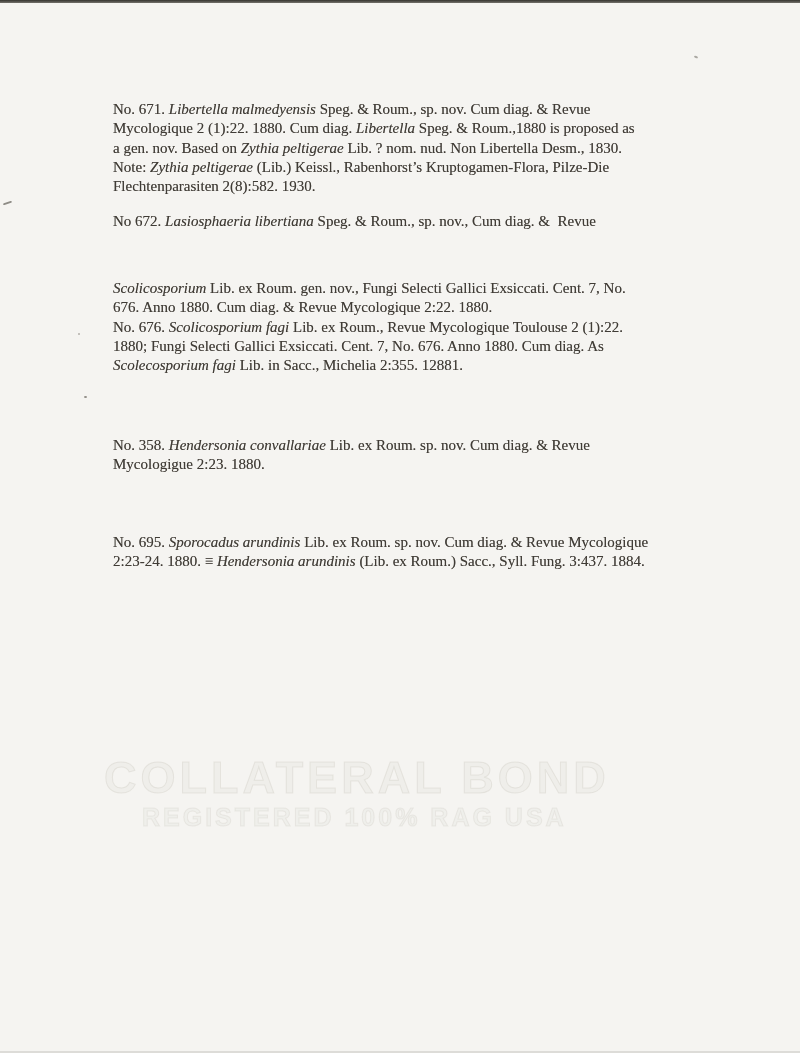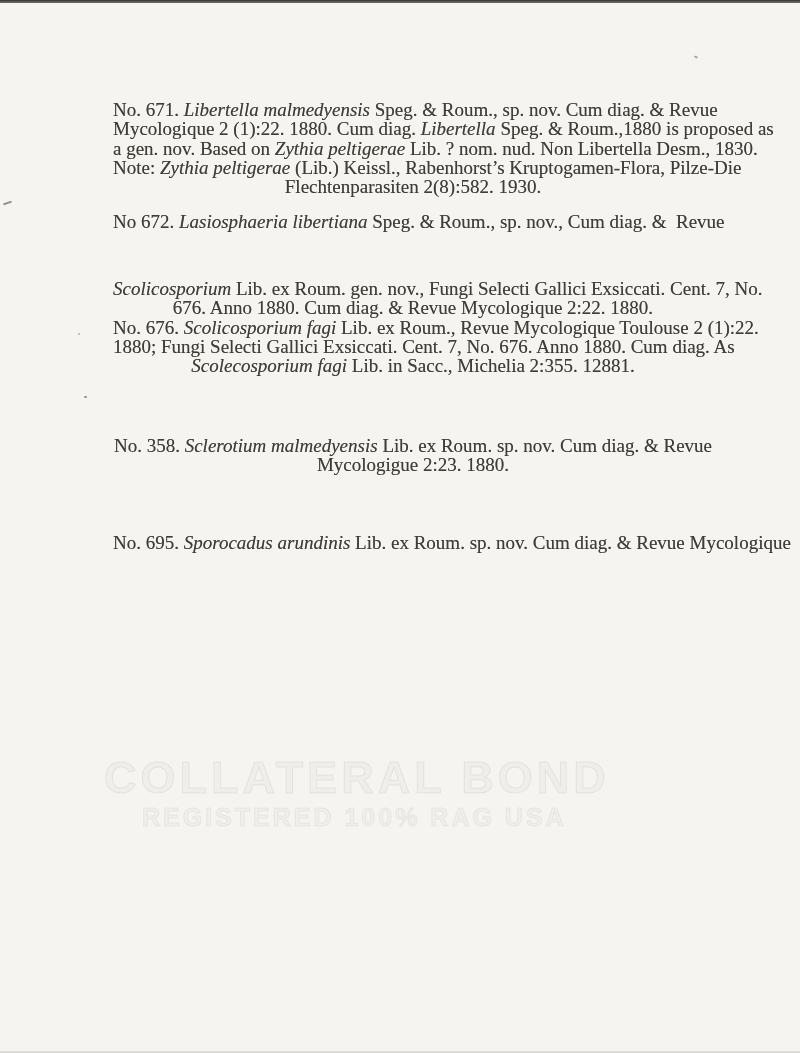--- a/index.html
+++ b/index.html
@@ -20,24 +20,23 @@
     background:linear-gradient(#35342f,#74726c);
   }
   .scan-bottom-edge{
     position:absolute;bottom:0;left:0;width:800px;height:2px;
     background:#dddcd8;
   }
   .textblock{position:absolute;top:0;left:0;width:800px;height:1053px;}
   .para{
     position:absolute;left:113px;width:600px;
     color:var(--ink,#403c36);
-    font-size:19px;line-height:19.3px;
+    font-size:15px;line-height:19.3px;
     white-space:pre;
     text-shadow:0 0 .4px rgba(64,60,54,.55);
-    text-align:center;
   }
   .para .it{font-style:italic;}
   .p1{top:100px;} .p2{top:212px;} .p3{top:279px;}
   .p4{top:379px;} .p5{top:436px;} .p6{top:489px;margin-top:44px;}
   .watermark{
     position:absolute;left:0;top:0;width:800px;height:1053px;
     pointer-events:none;
     font-family:"Liberation Sans","DejaVu Sans",sans-serif;
   }
   .wm-line1{
@@ -72,22 +71,22 @@
   <div class="watermark">
     <div class="wm-line1">COLLATERAL BOND</div>
     <div class="wm-line2">REGISTERED  100% RAG  USA</div>
   </div>
 
   <div class="textblock">
       <div class="para p1"><div class="tline"><span>No. 671. </span><span class="it">Libertella malmedyensis</span><span> Speg. &amp; Roum., sp. nov. Cum diag. &amp; Revue</span></div><div class="tline"><span>Mycologique 2 (1):22. 1880. Cum diag. </span><span class="it">Libertella</span><span> Speg. &amp; Roum.,1880 is proposed as</span></div><div class="tline"><span>a gen. nov. Based on </span><span class="it">Zythia peltigerae</span><span> Lib. ? nom. nud. Non Libertella Desm., 1830.</span></div><div class="tline"><span>Note: </span><span class="it">Zythia peltigerae</span><span> (Lib.) Keissl., Rabenhorst’s Kruptogamen-Flora, Pilze-Die</span></div><div class="tline"><span>Flechtenparasiten 2(8):582. 1930.</span></div></div>
       <div class="para p2"><div class="tline"><span>No 672. </span><span class="it">Lasiosphaeria libertiana</span><span> Speg. &amp; Roum., sp. nov., Cum diag. &amp;  Revue</span></div></div>
       <div class="para p3"><div class="tline"><span class="it">Scolicosporium</span><span> Lib. ex Roum. gen. nov., Fungi Selecti Gallici Exsiccati. Cent. 7, No.</span></div><div class="tline"><span>676. Anno 1880. Cum diag. &amp; Revue Mycologique 2:22. 1880.</span></div><div class="tline"><span>No. 676. </span><span class="it">Scolicosporium fagi</span><span> Lib. ex Roum., Revue Mycologique Toulouse 2 (1):22.</span></div><div class="tline"><span>1880; Fungi Selecti Gallici Exsiccati. Cent. 7, No. 676. Anno 1880. Cum diag. As</span></div><div class="tline"><span class="it">Scolecosporium fagi</span><span> Lib. in Sacc., Michelia 2:355. 12881.</span></div></div>
       <div class="para p4"></div>
-      <div class="para p5"><div class="tline"><span>No. 358. </span><span class="it">Sclerotium malmedyensis</span><span> Lib. ex Roum. sp. nov. Cum diag. &amp; Revue</span></div><div class="tline"><span>Mycologigue 2:23. 1880.</span></div></div>
-      <div class="para p6"><div class="tline"><span>No. 695. </span><span class="it">Sporocadus arundinis</span><span> Lib. ex Roum. sp. nov. Cum diag. &amp; Revue Mycologique</span></div></div>
+      <div class="para p5"><div class="tline"><span>No. 358. </span><span class="it">Hendersonia convallariae</span><span> Lib. ex Roum. sp. nov. Cum diag. &amp; Revue</span></div><div class="tline"><span>Mycologigue 2:23. 1880.</span></div></div>
+      <div class="para p6"><div class="tline"><span>No. 695. </span><span class="it">Sporocadus arundinis</span><span> Lib. ex Roum. sp. nov. Cum diag. &amp; Revue Mycologique</span></div><div class="tline"><span>2:23-24. 1880. ≡ </span><span class="it">Hendersonia arundinis</span><span> (Lib. ex Roum.) Sacc., Syll. Fung. 3:437. 1884.</span></div></div>
     </div>
 
   <div class="speck-dash"></div>
   <div class="speck speck-a"></div>
   <div class="speck speck-b"></div>
   <div class="speck speck-c"></div>
   <div class="speck speck-d"></div>
   <div class="speck speck-e"></div>
 
   <div class="scan-bottom-edge"></div>

